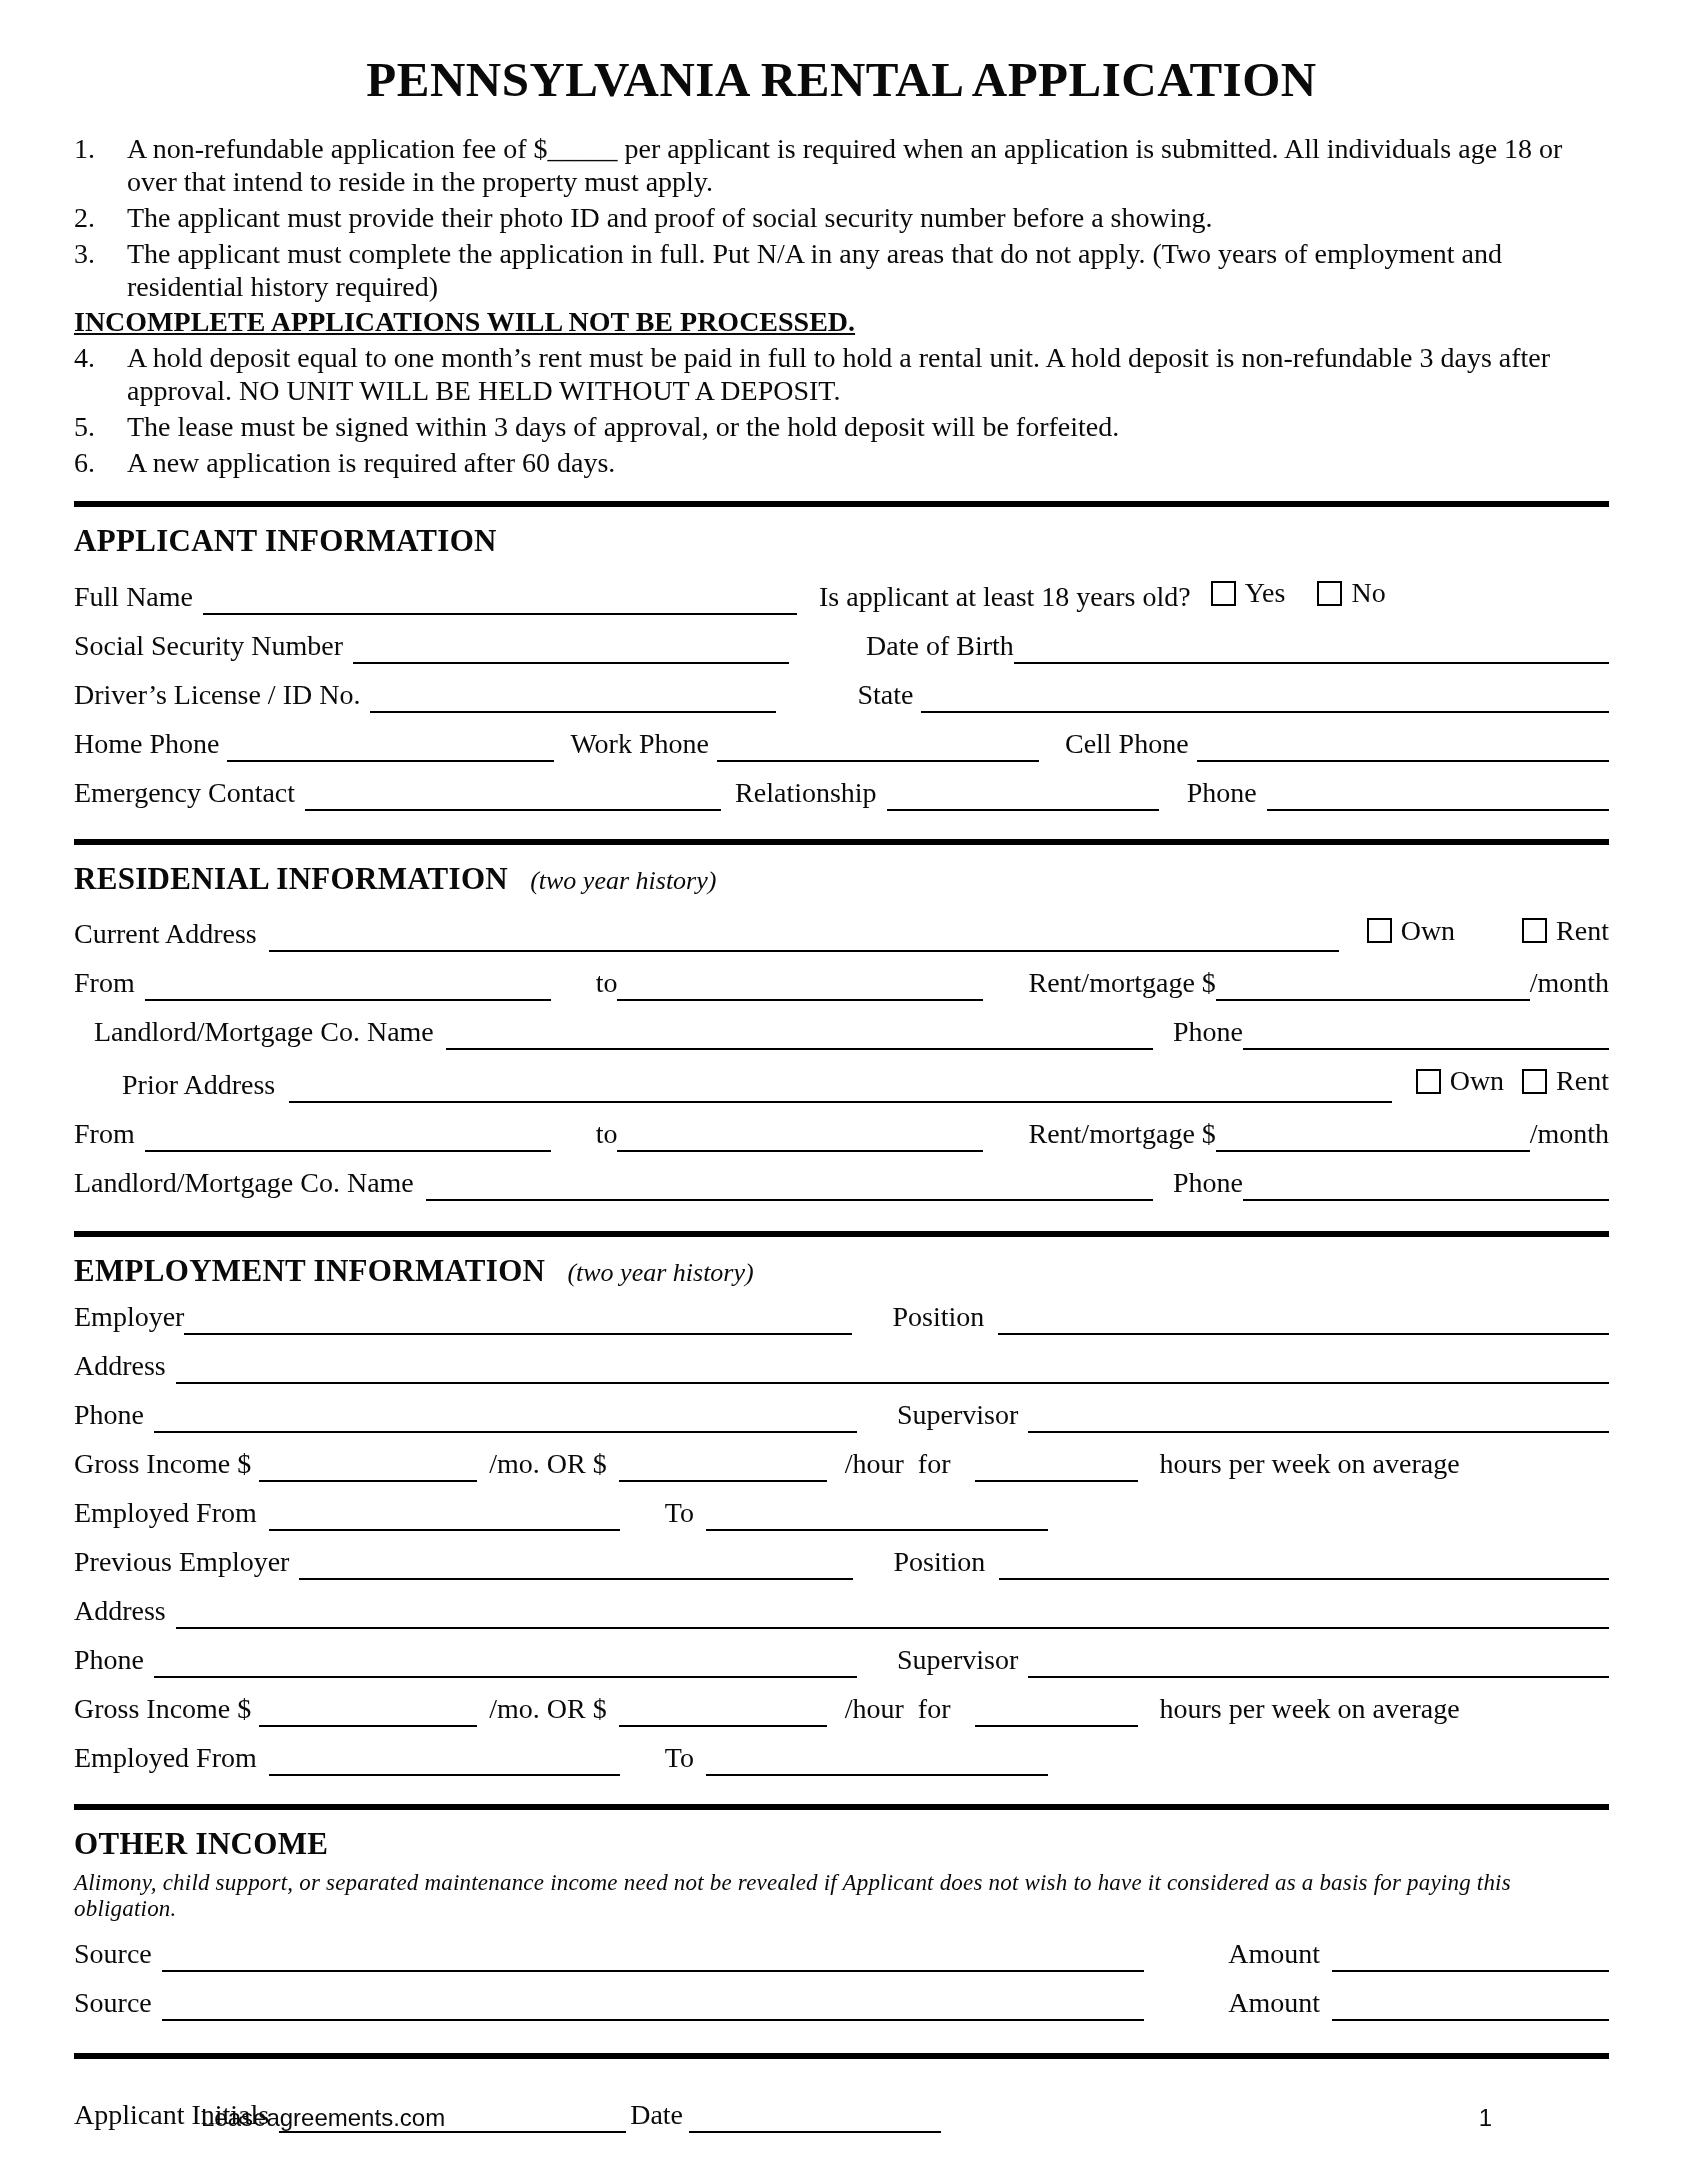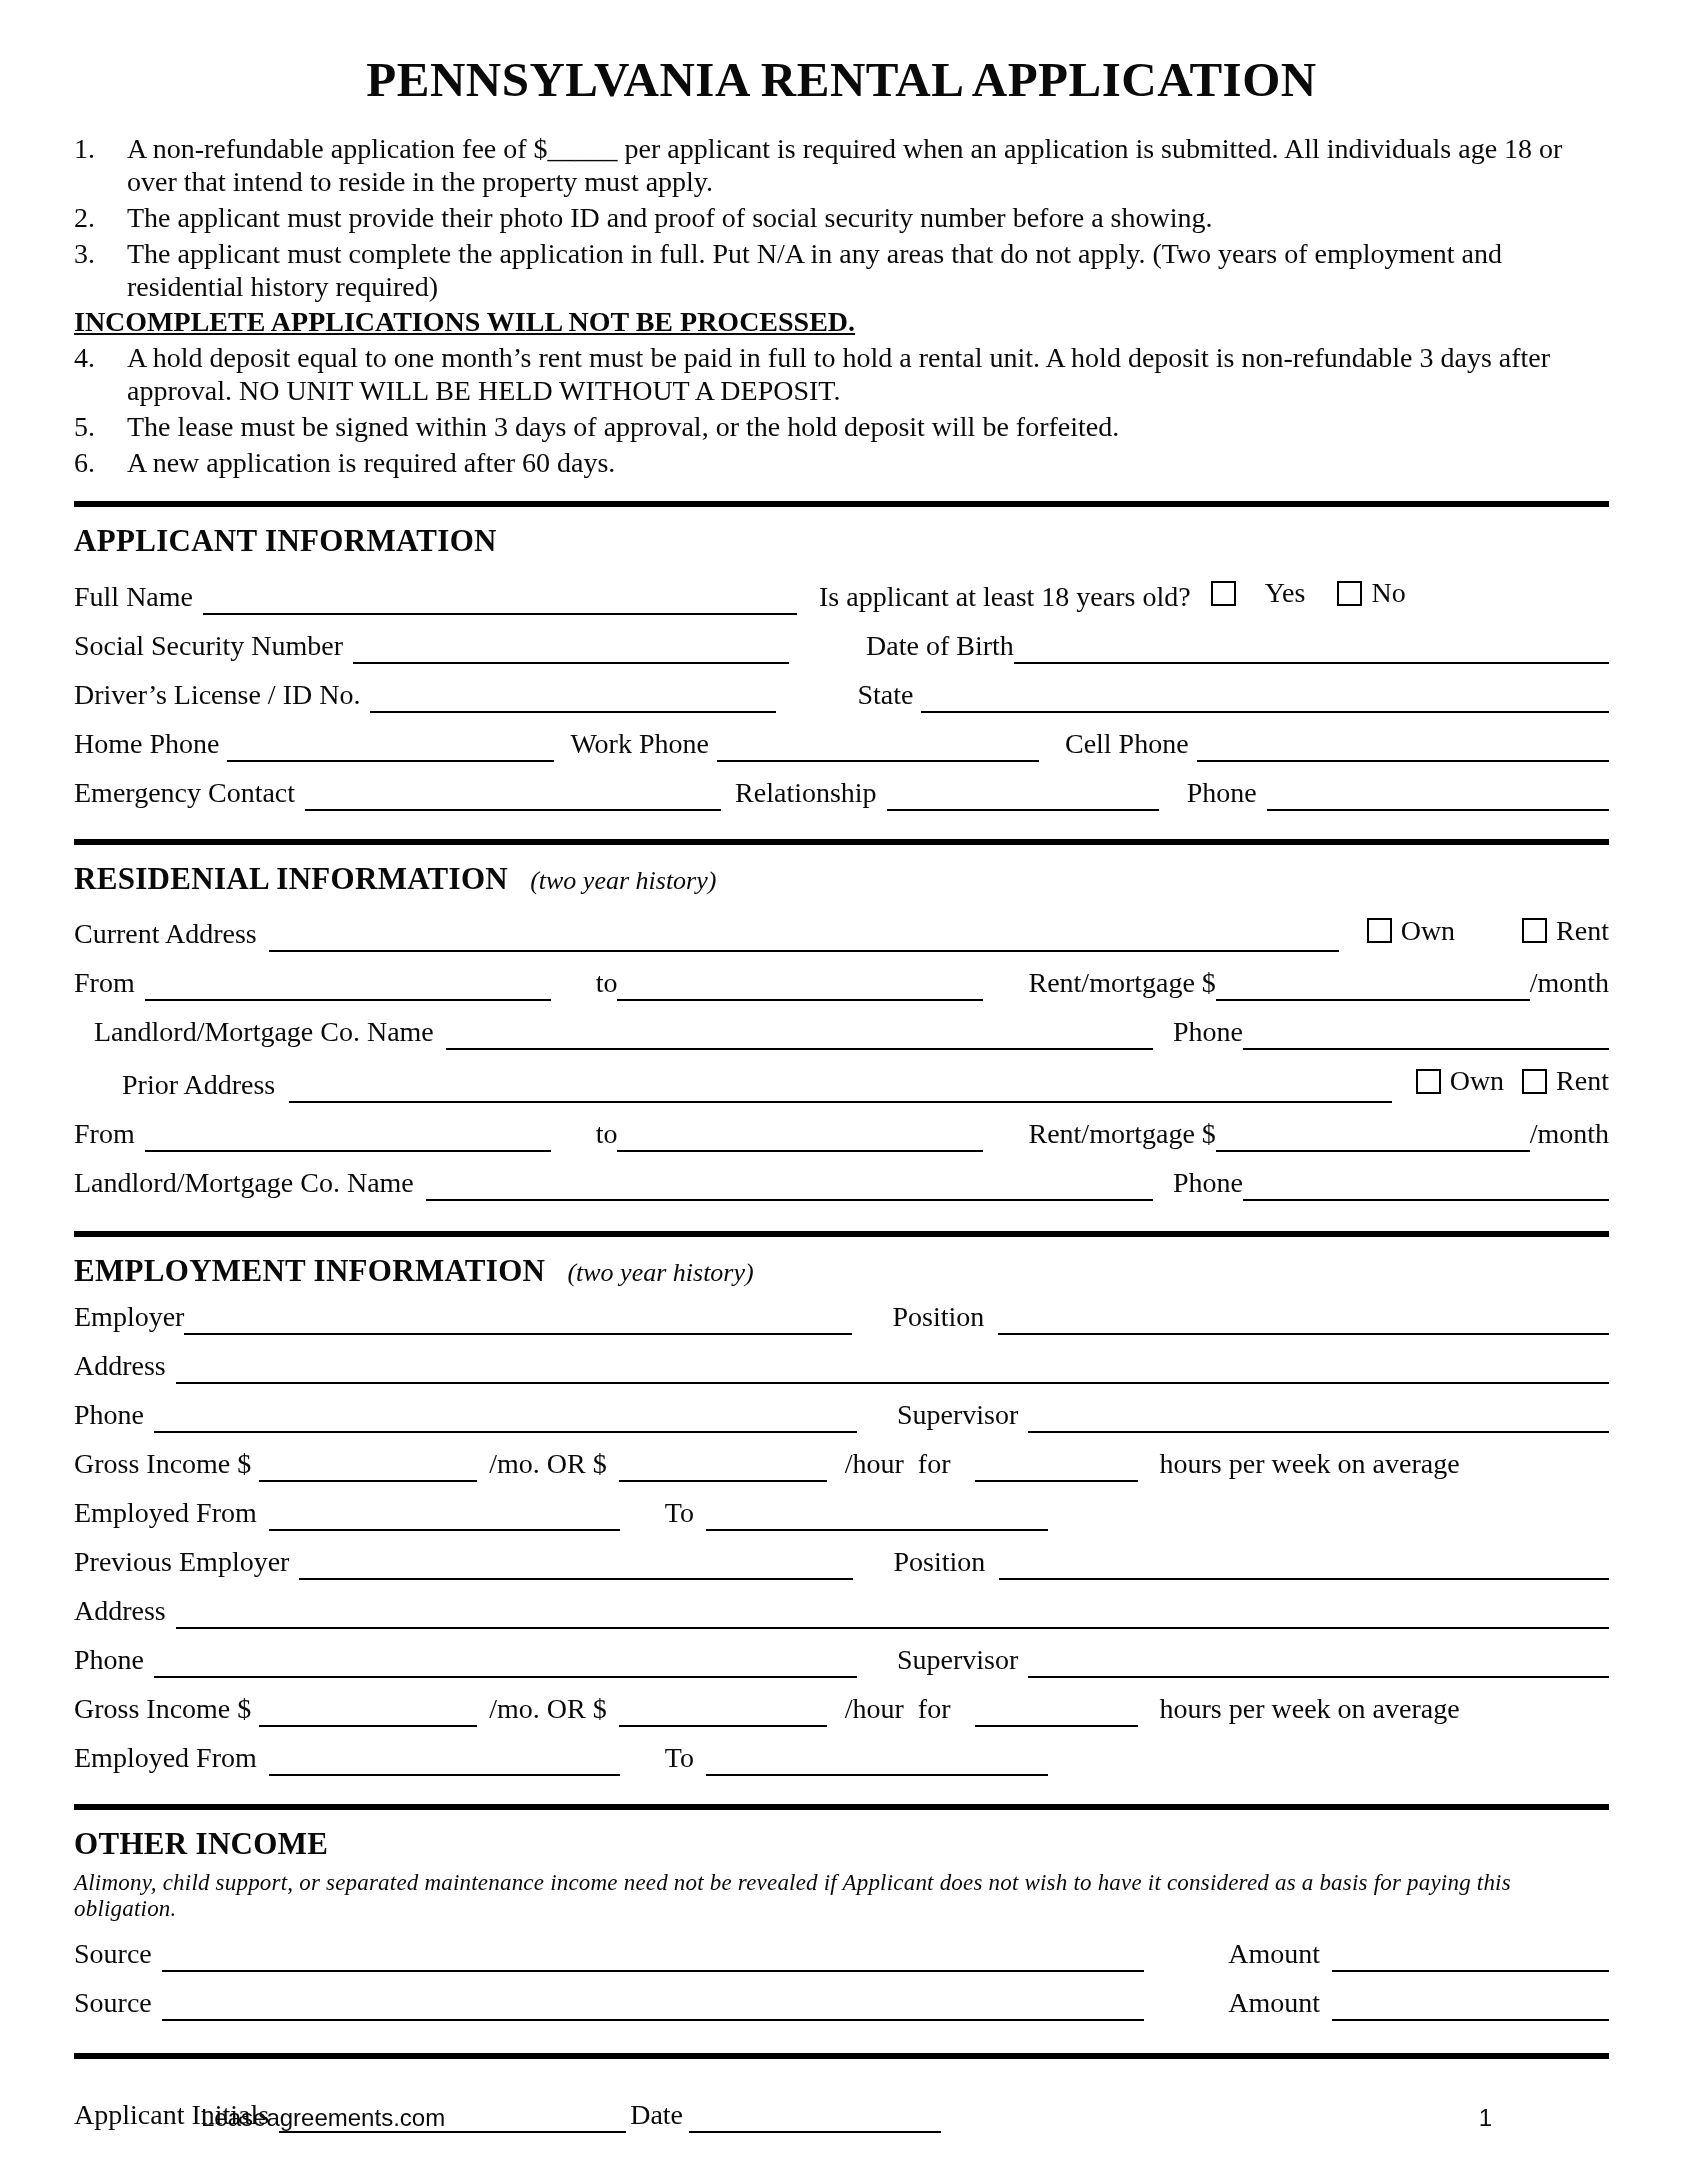--- a/index.html
+++ b/index.html
@@ -84,21 +84,21 @@
     <div class="rule" style="margin-top:22px;"></div>
 
     <div class="sec-h">
       <span>APPLICANT INFORMATION</span>
     </div>
 
     <div class="row" style="margin-top:18px;">
       <span class="lbl">Full Name</span>
       <span class="uf" style="margin-left:10px;max-width:594px;"></span>
       <span class="lbl" style="margin-left:22px;">Is applicant at least 18 years old?</span>
-      <span class="cbg" style="margin-left:20px;gap:20px;">
+      <span class="cbg" style="margin-left:20px;">
         <span class="cb"></span>
         <span class="lbl">Yes</span>
       </span>
       <span class="cbg" style="margin-left:32px;">
         <span class="cb"></span>
         <span class="lbl">No</span>
       </span>
     </div>
 
     <div class="row">

